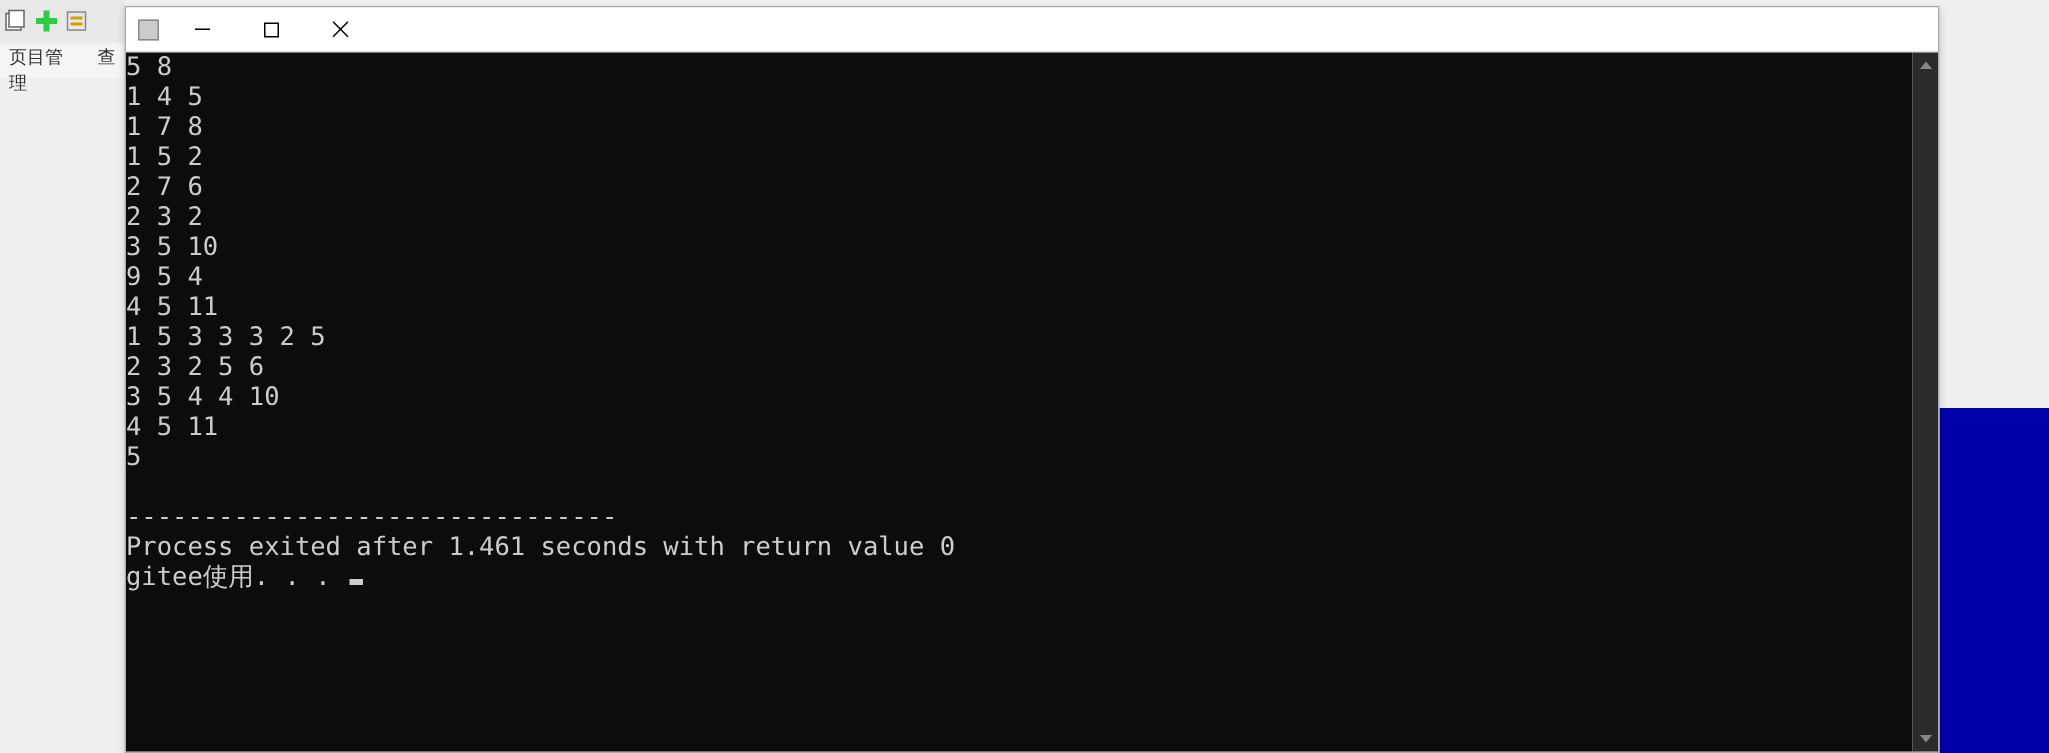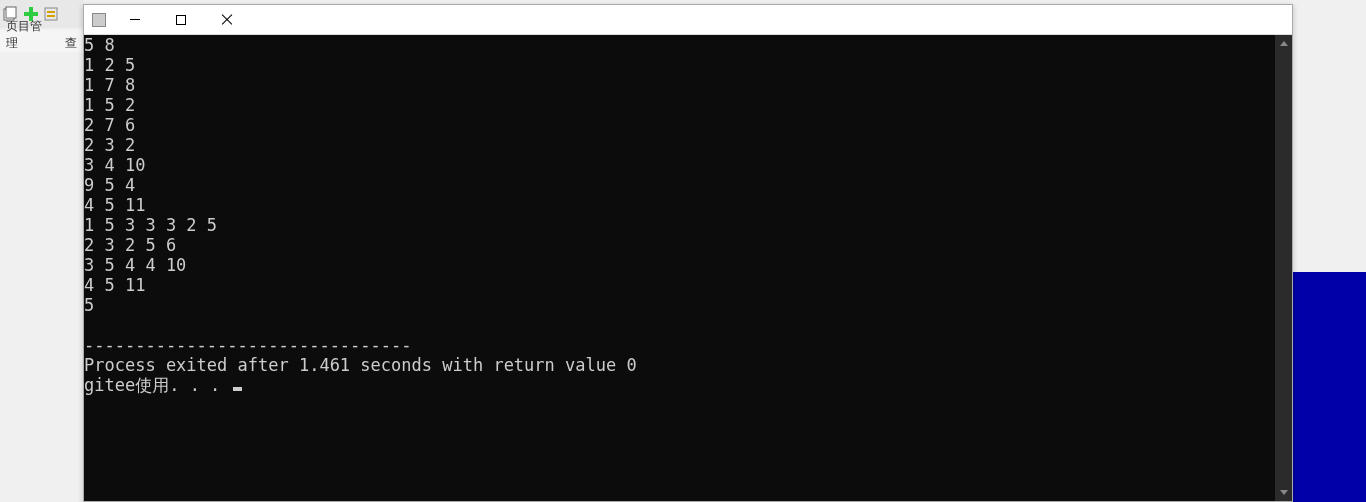--- a/index.html
+++ b/index.html
@@ -66,21 +66,21 @@
       top: 6px;
     }
     .ide-menubar {
       position: absolute;
       top: 30px;
       left: 0;
       height: 22px;
       width: 83px;
       background: #f5f5f5;
       display: flex;
-      align-items: flex-end;
+      align-items: flex-start;
       font-size: 12px;
       color: #333;
     }
     .ide-menu-item {
       padding: 0 6px;
       cursor: default;
     }
     .right-panel {
       position: absolute;
       right: 0;
@@ -265,26 +265,26 @@
       <div class="titlebar-btn">
         <div class="max-icon"></div>
       </div>
       <div class="titlebar-btn close">
         <div class="close-icon"></div>
       </div>
     </div>
   </div>
   <div class="console-body">
     <div class="console-content"><span>5 8</span>
-<span>1 2 5</span>
+<span>1 4 5</span>
 <span>1 7 8</span>
 <span>1 5 2</span>
 <span>2 7 6</span>
 <span>2 3 2</span>
-<span>3 4 10</span>
+<span>3 5 10</span>
 <span>9 5 4</span>
 <span>4 5 11</span>
 <span>1 5 3 3 3 2 5</span>
 <span>2 3 2 5 6</span>
 <span>3 5 4 4 10</span>
 <span>4 5 11</span>
 <span>5</span>
 <span></span>
 <span>--------------------------------</span>
 <span>Process exited after 1.461 seconds with return value 0</span>

